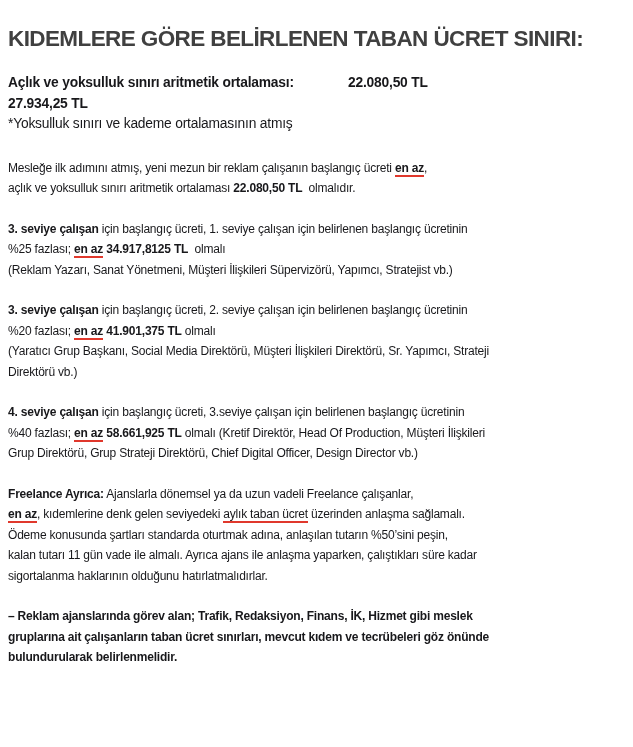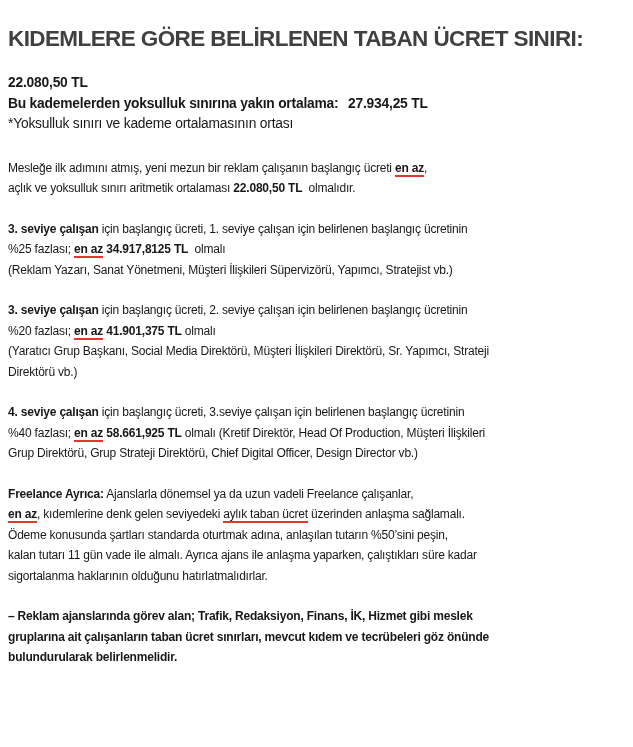--- a/index.html
+++ b/index.html
@@ -33,27 +33,27 @@
 </style>
 </head>
 <body>
 
 <div class="doc">
 
   <h1 class="title">KIDEMLERE GÖRE BELİRLENEN TABAN ÜCRET SINIRI:</h1>
 
   <div class="summary">
     <div class="summary-row">
+      <span class="summary-label">Açlık ve yoksulluk sınırı aritmetik ortalaması:</span>
       <span class="summary-value">22.080,50 TL</span>
     </div>
     <div class="summary-row">
-      <span class="summary-label">Bu kademelerden yoksulluk sınırına yakın ortalama:</span>
       <span class="summary-value">27.934,25 TL</span>
     </div>
-    <div class="summary-footnote">*Yoksulluk sınırı ve kademe ortalamasının ortası</div>
+    <div class="summary-footnote">*Yoksulluk sınırı ve kademe ortalamasının atmış</div>
   </div>
 
   <p class="rich"><span>Mesleğe ilk adımını atmış, yeni mezun bir reklam çalışanın başlangıç ücreti </span><span class="b u">en az</span><span>,
 açlık ve yoksulluk sınırı aritmetik ortalaması </span><span class="b">22.080,50 TL</span><span>  olmalıdır.</span></p>
 
 
   <p class="rich"><span class="b">3. seviye çalışan</span><span> için başlangıç ücreti, 1. seviye çalışan için belirlenen başlangıç ücretinin
 %25 fazlası; </span><span class="b u">en az</span><span class="b"> 34.917,8125 TL</span><span>  olmalı
 (Reklam Yazarı, Sanat Yönetmeni, Müşteri İlişkileri Süpervizörü, Yapımcı, Stratejist vb.)</span></p>
 

